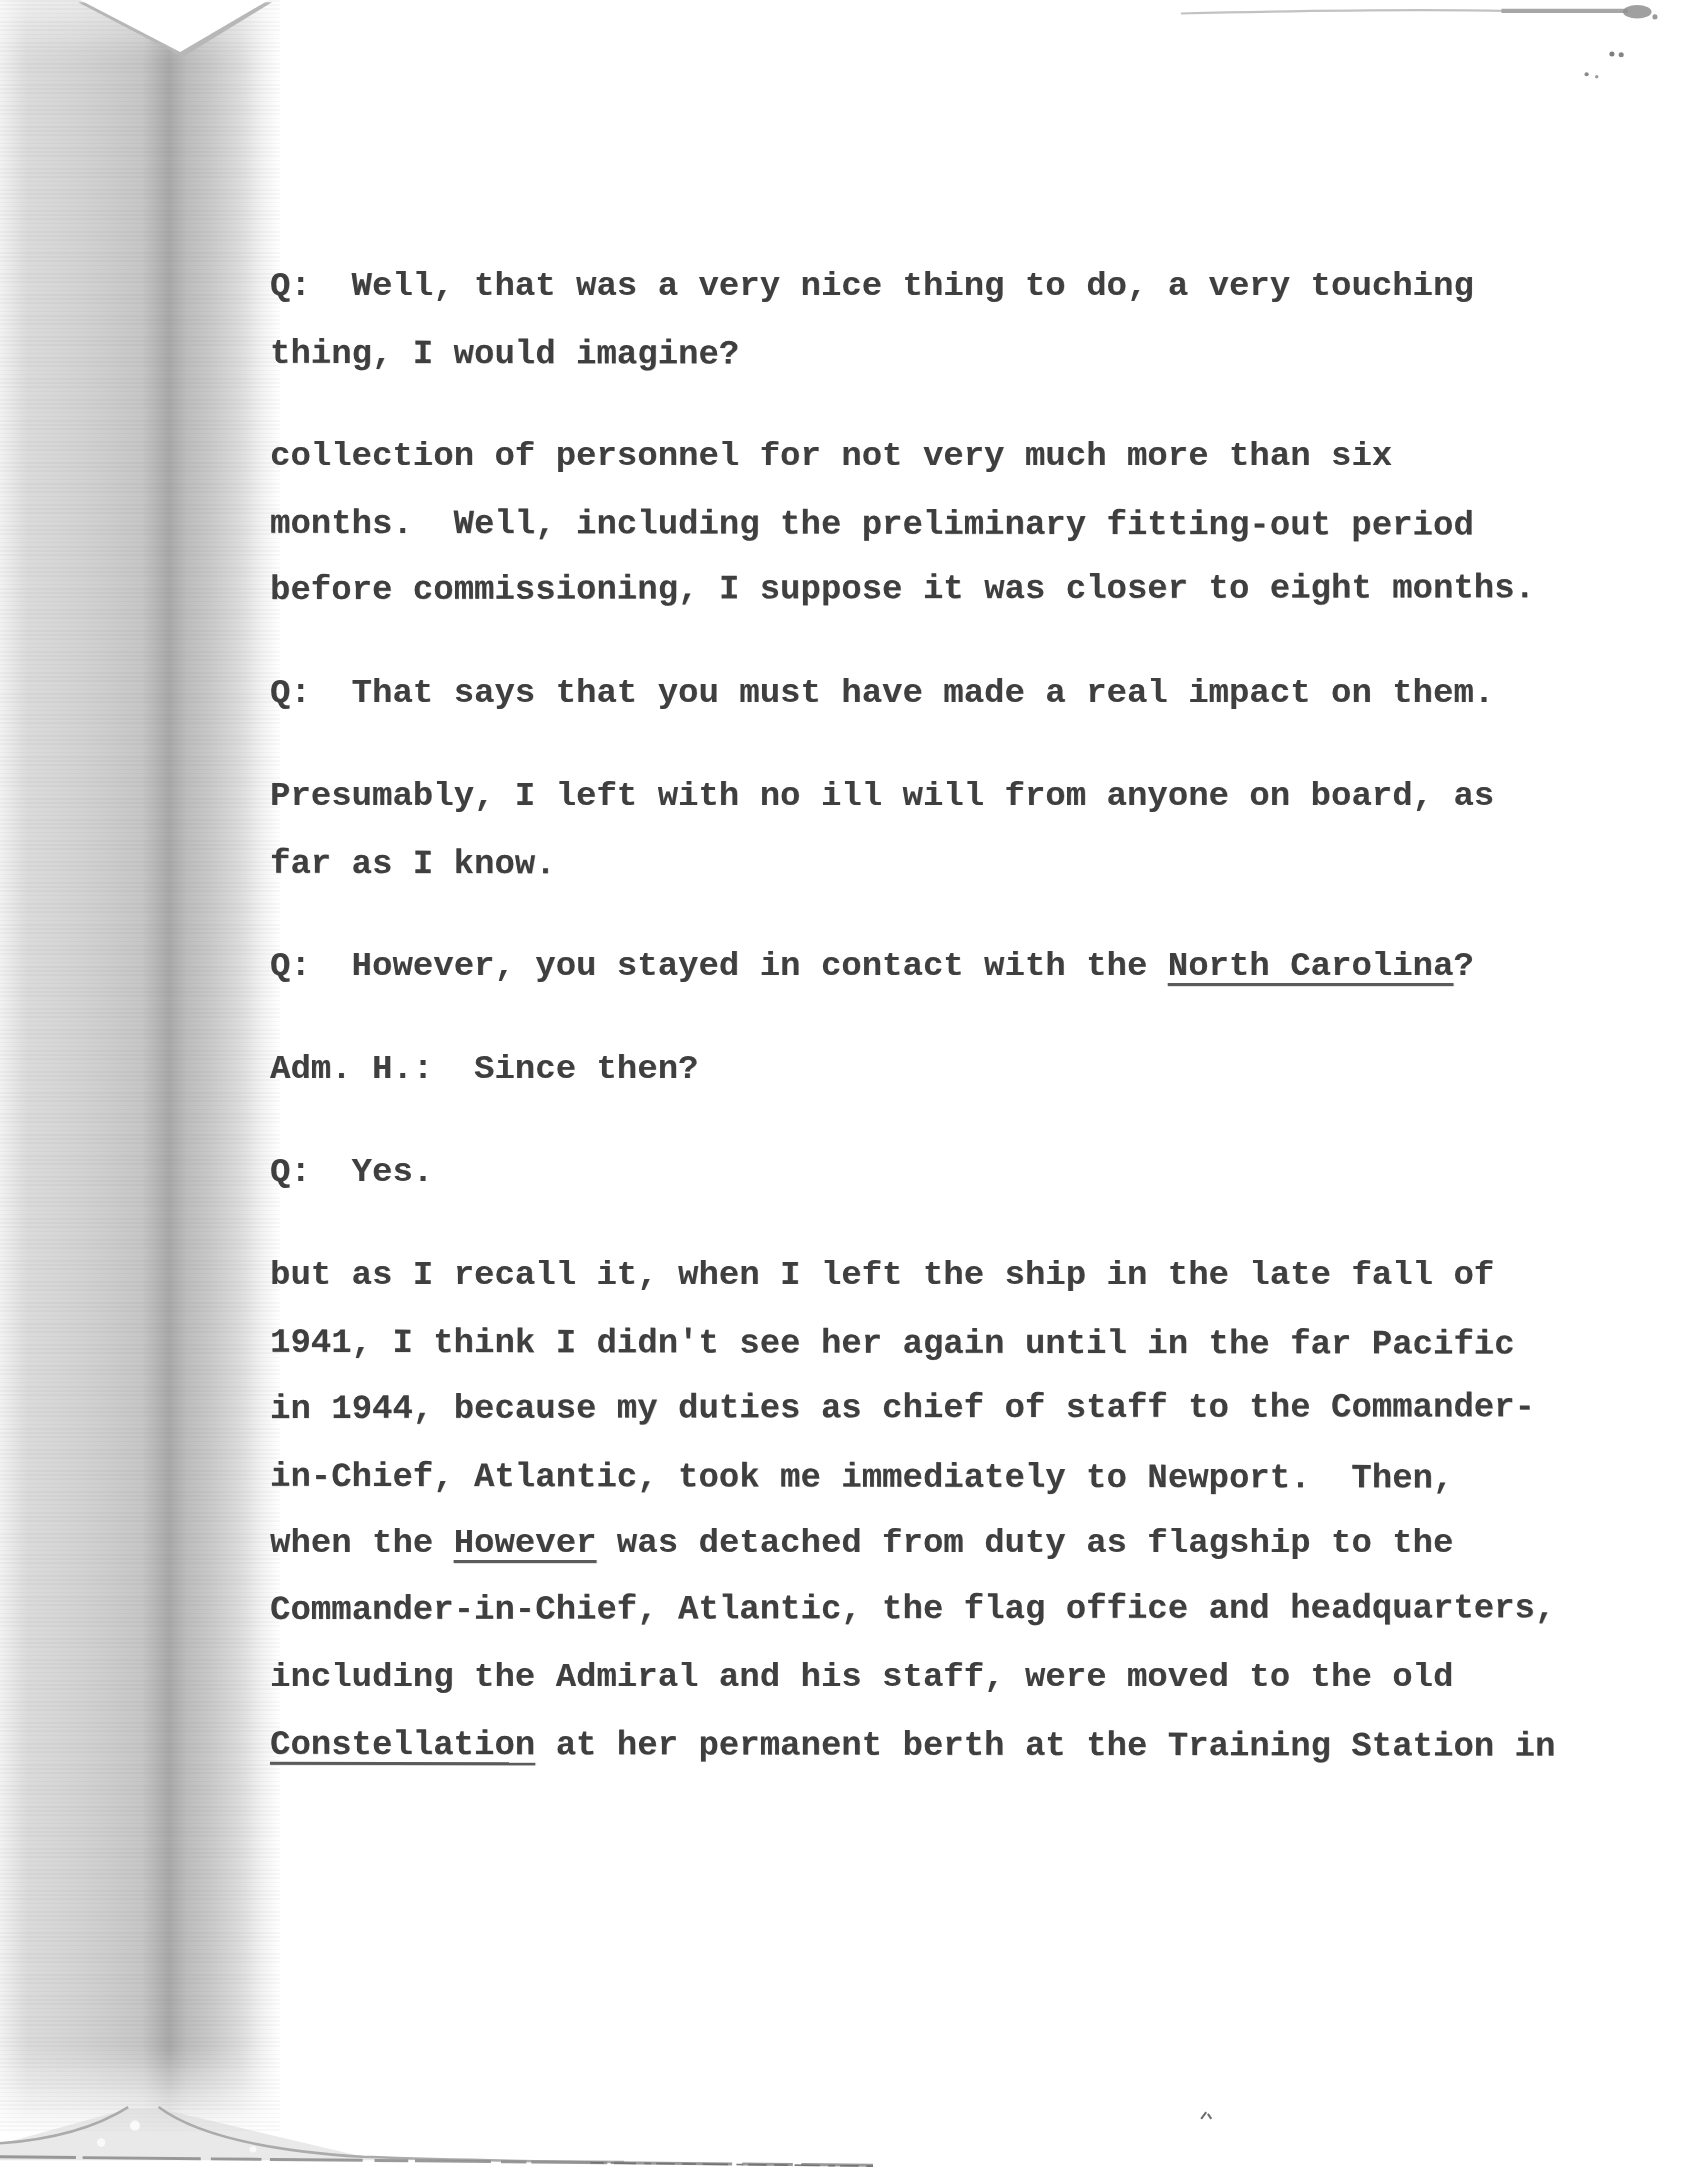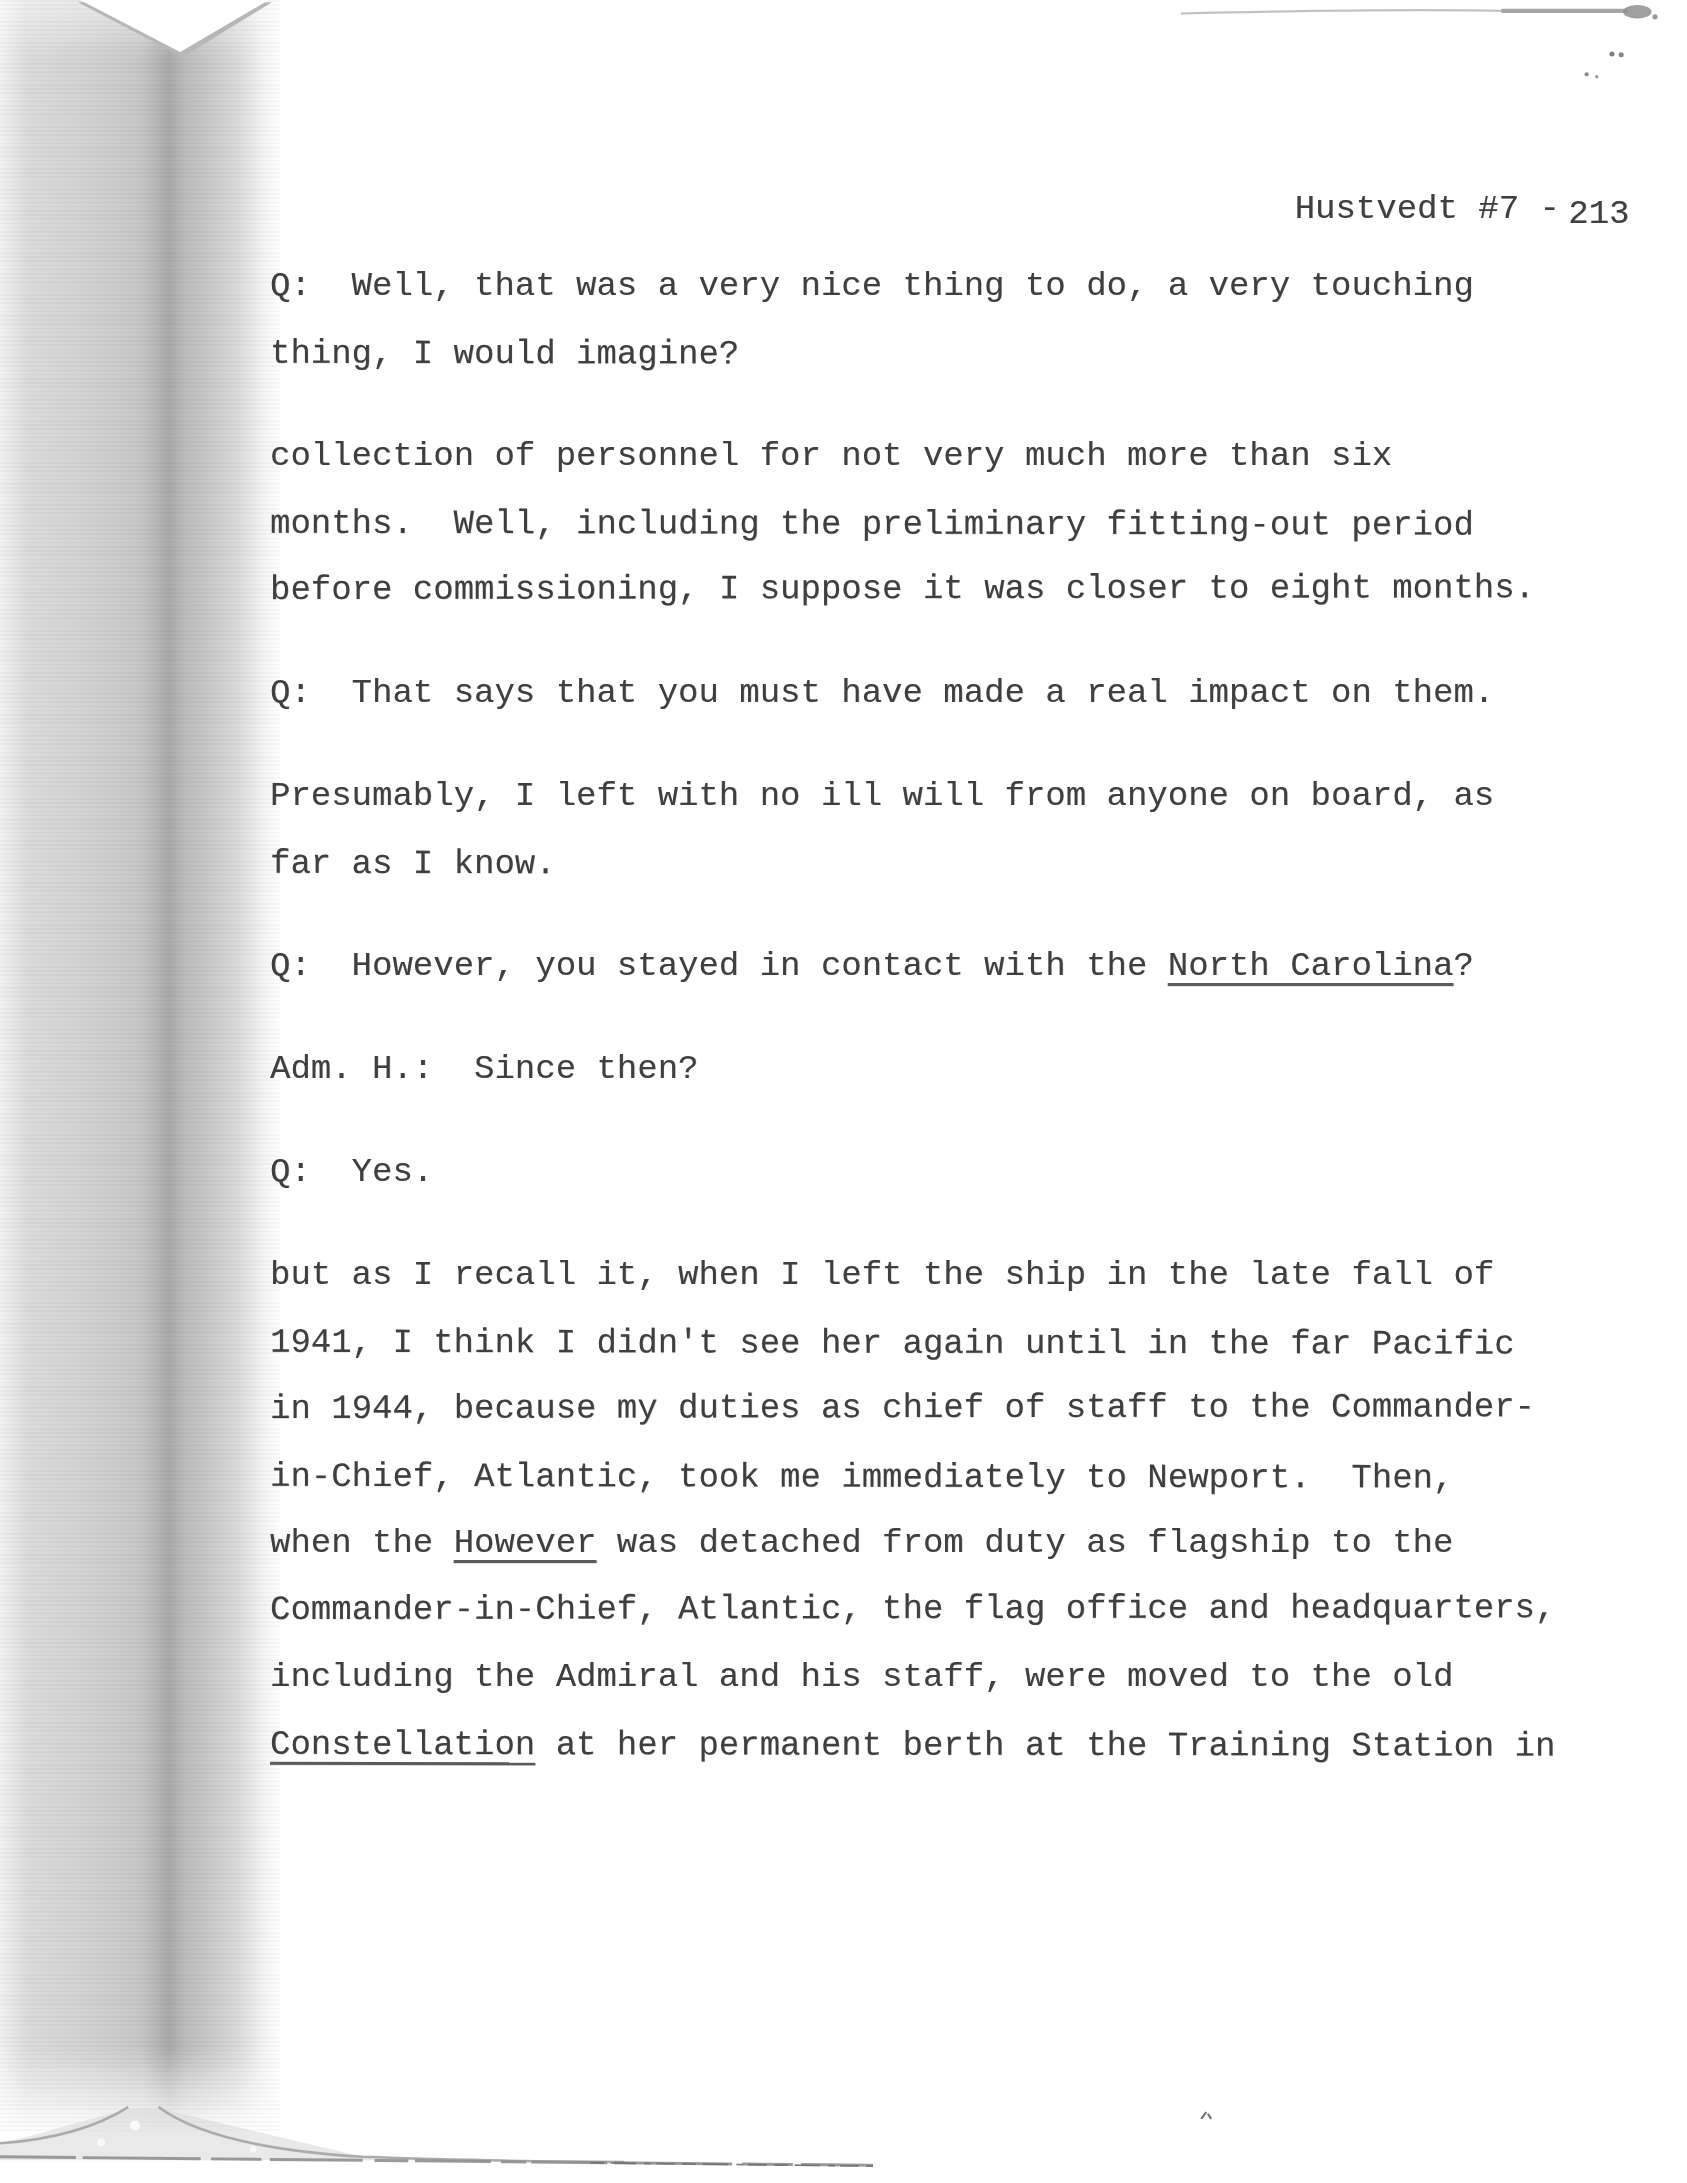--- a/index.html
+++ b/index.html
@@ -51,21 +51,21 @@
     font-size:34px;line-height:1.2;color:var(--ink);
     white-space:pre;
     text-shadow:0.4px 0.4px 0.6px rgba(70,70,70,0.4);
   }
   .header .pageno{display:inline-block;transform:translateY(5px);margin-left:8.4px;}
   .transcript{
     position:absolute;left:270px;top:253px;width:1333px;
     font-size:34px;line-height:67px;color:var(--ink);
     text-shadow:0.4px 0.4px 0.6px rgba(70,70,70,0.4);
   }
-  .para{margin:0 0 36px 0;}
+  .para{margin:0 0 36px 0;font-weight:bold;}
   .para:last-child{margin-bottom:0;}
   .line{white-space:pre;transform-origin:left center;}
   .line:nth-child(2n){transform:rotate(0.08deg) translateY(0.8px);}
   .line:nth-child(3n){transform:rotate(-0.08deg);}
   .u{
     text-decoration:underline;
     text-decoration-thickness:2.5px;
     text-underline-offset:8.4px;
     text-decoration-color:#5b5b5b;
   }
@@ -99,23 +99,20 @@
     <path d="M188 2498 Q252 2546 430 2557 Q560 2562 740 2563" stroke="#ababab" stroke-width="3" fill="none"></path>
 
     <circle cx="160" cy="2520" r="6" fill="#ffffff" opacity="0.8"></circle>
     <circle cx="120" cy="2540" r="5" fill="#ffffff" opacity="0.7"></circle>
     <circle cx="300" cy="2548" r="4" fill="#ffffff" opacity="0.7"></circle>
 
     <path d="M0 2557 L1035 2567" stroke="#8f8f8f" stroke-width="3.5" fill="none" stroke-dasharray="90 8 140 12 60 10 110 14 40 8 90 12 30 6" opacity="0.9"></path>
     <path d="M700 2564 L1035 2568" stroke="#6f6f6f" stroke-width="2" fill="none" stroke-dasharray="16 8 30 10 8 6 22 9" opacity="0.9"></path>
   </svg>
 
-  <div class="header">
-    <span>Hustvedt #7 -</span><span class="pageno">213</span>
-  </div>
 
   <div class="transcript" id="transcript">
       <div class="para">
         <div class="line"><span>Q:  Well, that was a very nice thing to do, a very touching</span></div>
         <div class="line"><span>thing, I would imagine?</span></div>
       </div>
       <div class="para">
         <div class="line"><span>collection of personnel for not very much more than six</span></div>
         <div class="line"><span>months.  Well, including the preliminary fitting-out period</span></div>
         <div class="line"><span>before commissioning, I suppose it was closer to eight months.</span></div>

